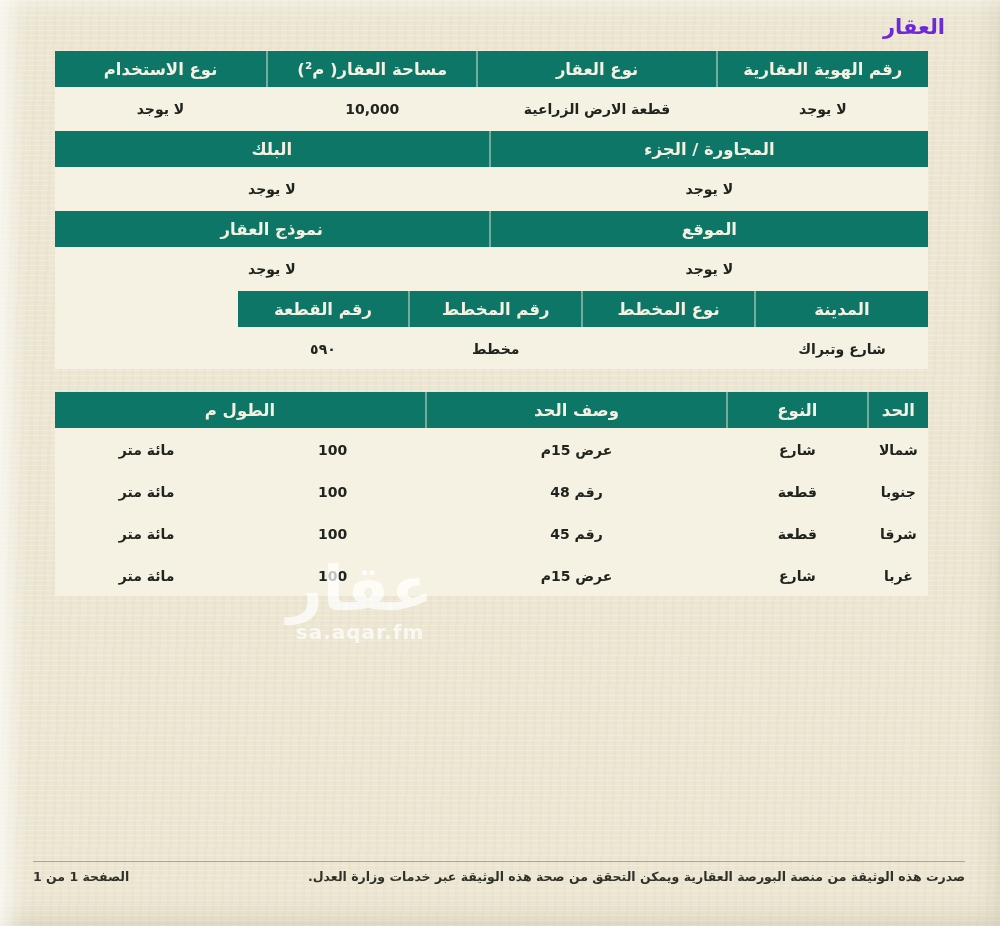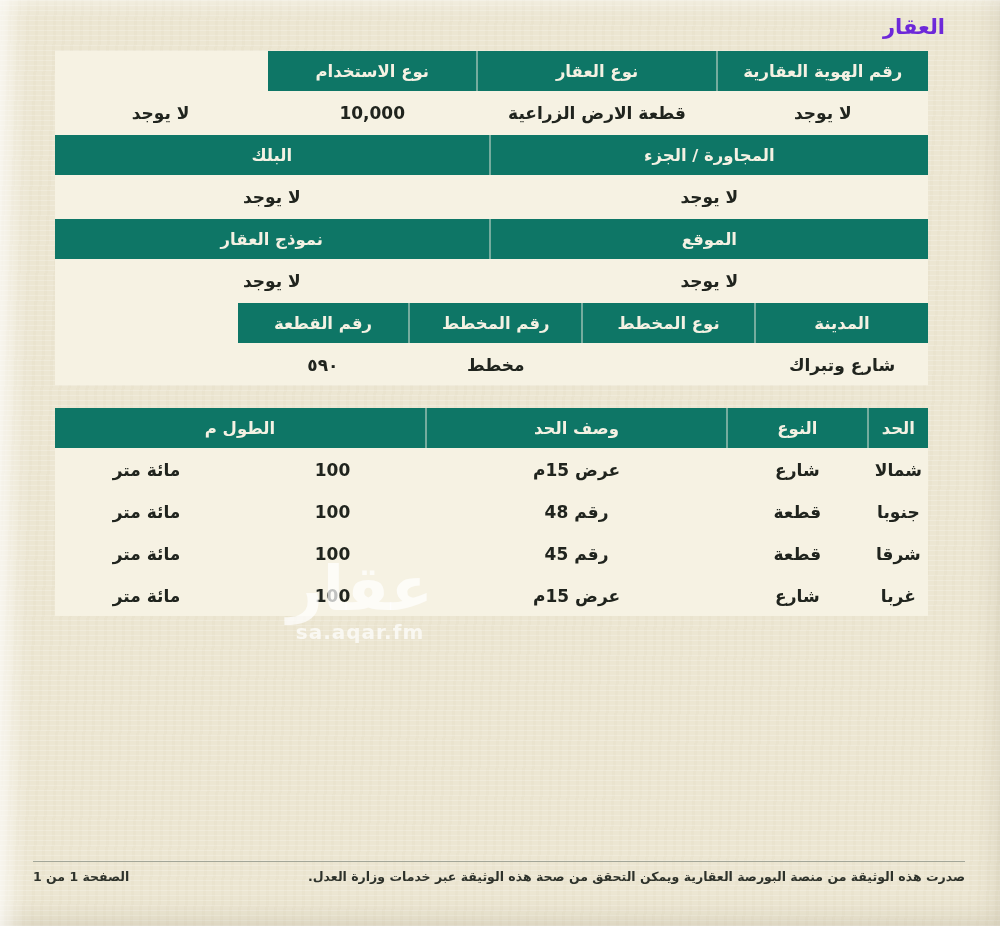--- a/index.html
+++ b/index.html
@@ -45,36 +45,36 @@
 
   .grid { display: grid; width: 100%; direction: rtl; }
   .g4 { grid-template-columns: 24.1% 27.4% 24.1% 24.4%; }
   .g2 { grid-template-columns: 50.1% 49.9%; }
   .g5 { grid-template-columns: 19.7% 19.8% 19.8% 19.8% 20.9%; }
   .gb { grid-template-columns: 6.8% 16.1% 34.5% 21.4% 21.2%; }
 
   .grid > div {
     display: flex; align-items: center; justify-content: center;
     text-align: center;
-    padding: 20px 6px;
+    padding: 2px 6px;
     overflow: hidden;
     white-space: nowrap;
   }
   .head > div {
     height: 36px;
     background: #0e7666;
     color: #f4f1e3;
     font-weight: bold;
     font-size: 16.5px;
   }
   .head > div:not(:first-child) { border-right: 2px solid rgba(244,240,226,0.45); }
   .vals > div {
     height: 40px;
     font-weight: bold;
-    font-size: 17px;
+    font-size: 14px;
     color: #20241e;
   }
   .vals > div:not(:first-child) { border-right: 2px solid #f6f2e3; }
   .span2 { grid-column: span 2; }
 
   .watermark {
     position: absolute;
     left: 278px; top: 554px;
     width: 164px;
     text-align: center;
@@ -118,20 +118,21 @@
 
 <div class="doc">
 
   <h1 class="page-title">العقار</h1>
 
   <section class="tbl">
 
     <div class="grid g4 head">
       <div>رقم الهوية العقارية</div>
       <div>نوع العقار</div>
+      <div>مساحة العقار( م²)</div>
       <div>نوع الاستخدام</div>
     </div>
     <div class="grid g4 vals">
       <div>لا يوجد</div>
       <div>قطعة الارض الزراعية</div>
       <div>10,000</div>
       <div>لا يوجد</div>
     </div>
 
     <div class="grid g2 head">

